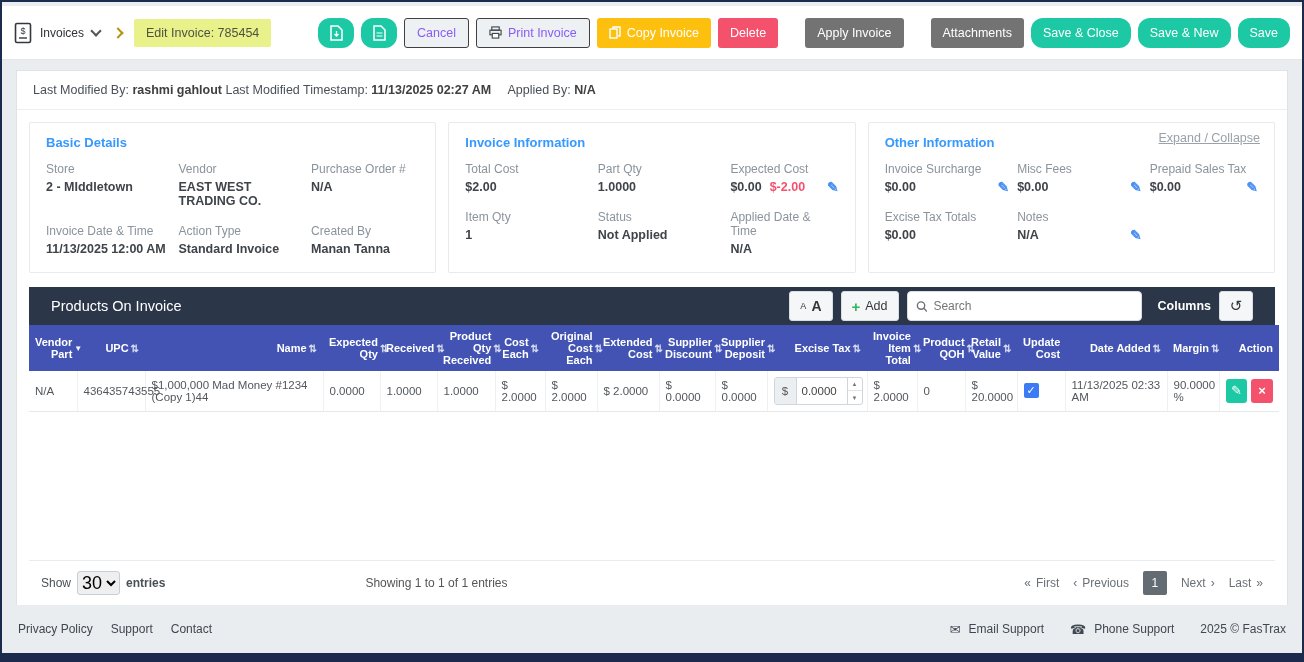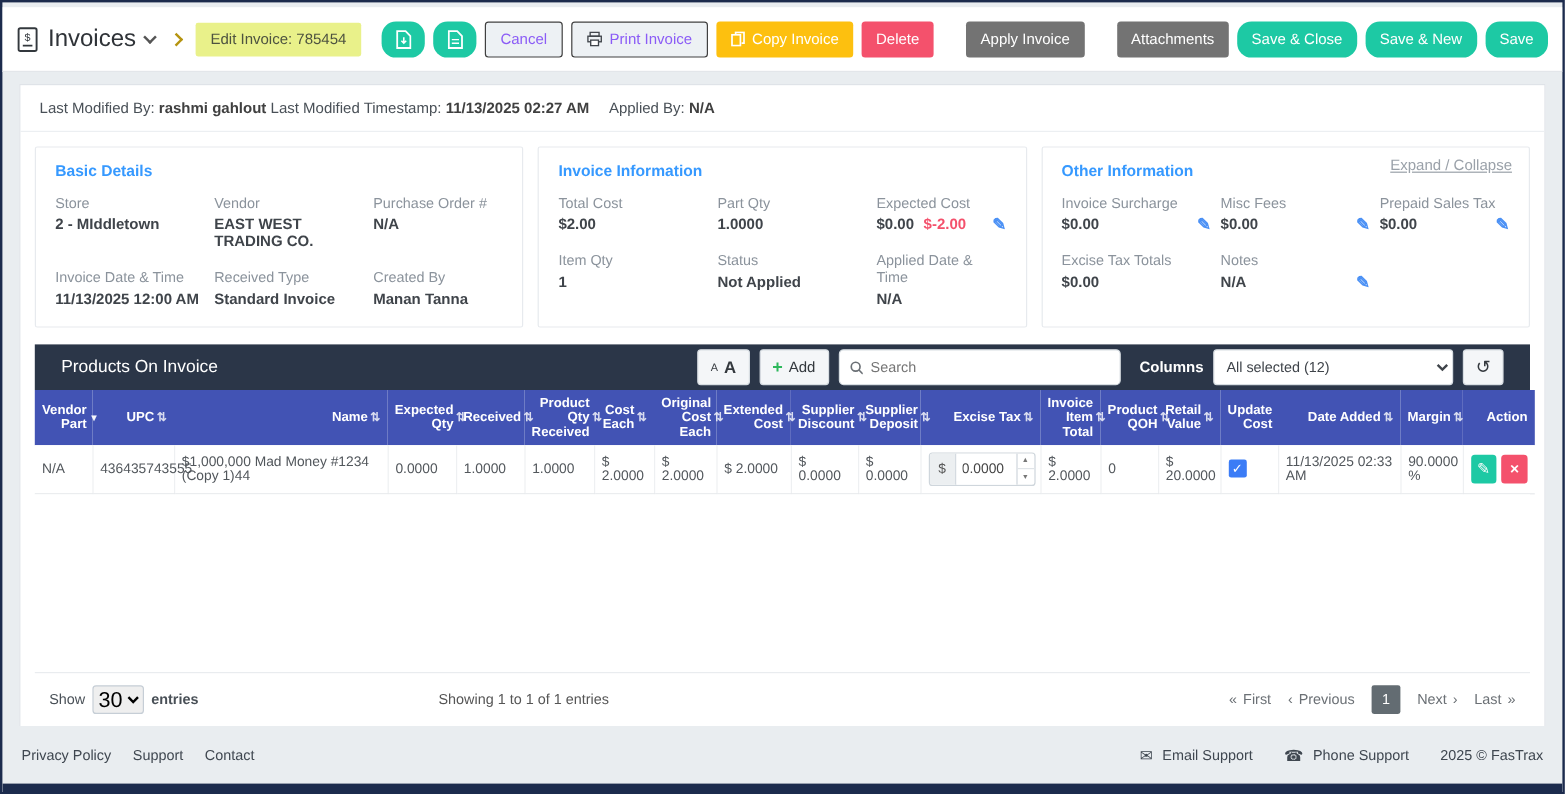--- a/index.html
+++ b/index.html
@@ -11,21 +11,21 @@
     display:flex; flex-direction:column;
     color:#3f444a;
   }
   
   .topbar {
     background:#fff; height:54px; flex:0 0 54px;
     display:flex; align-items:center; padding:0 12px;
     border-bottom:1px solid #e3e6ea; margin-top:4px;
   }
   .invoice-glyph { width:18px; height:22px; margin-right:8px; }
-  .app-title { font-size:20px; color:#2f3338; margin-right:8px; }
+  .app-title { font-size:12px; color:#2f3338; margin-right:8px; }
   .chev-down, .chev-right {
     width:8px; height:8px; border-right:2px solid #555; border-bottom:2px solid #555;
     display:inline-block; transform:rotate(45deg); margin:0 10px 4px 0;
   }
   .chev-right { transform:rotate(-45deg); border-color:#b59410; margin:0 12px 0 4px; }
   .badge-edit {
     background:#e9f18a; color:#4e5340; font-size:12.5px;
     padding:7px 12px; border-radius:2px; white-space:nowrap;
   }
   .topbar-actions { margin-left:auto; display:flex; align-items:center; gap:7px; }
@@ -197,21 +197,21 @@
           </div>
           <div>
             <div class="fld-label">Purchase Order #</div>
             <div class="fld-value">N/A</div>
           </div>
           <div>
             <div class="fld-label">Invoice Date &amp; Time</div>
             <div class="fld-value">11/13/2025 12:00 AM</div>
           </div>
           <div>
-            <div class="fld-label">Received Type</div>
+            <div class="fld-label">Action Type</div>
             <div class="fld-value">Standard Invoice</div>
           </div>
           <div>
             <div class="fld-label">Created By</div>
             <div class="fld-value">Manan Tanna</div>
           </div>
         </div>
       </div>
 
       <div class="panel">
@@ -301,23 +301,20 @@
           <span>Add</span>
         </button>
         <div class="search-wrap">
           <svg width="13" height="13" viewBox="0 0 13 13" style="margin-right:6px;">
             <circle cx="5.5" cy="5.5" r="4" fill="none" stroke="#6b7075" stroke-width="1.5"></circle>
             <line x1="8.5" y1="8.5" x2="12" y2="12" stroke="#6b7075" stroke-width="1.5"></line>
           </svg>
           <input placeholder="Search" style="">
         </div>
         <span class="columns-label">Columns</span>
-        <select class="col-select">
-          <option>All selected (12)</option>
-        </select>
         <button class="wbtn reset-btn">
           <span>↺</span>
         </button>
       </div>
 
       <table>
         <colgroup>
           <col style="width:48px">
             <col style="width:68px">
             <col style="width:178px">

